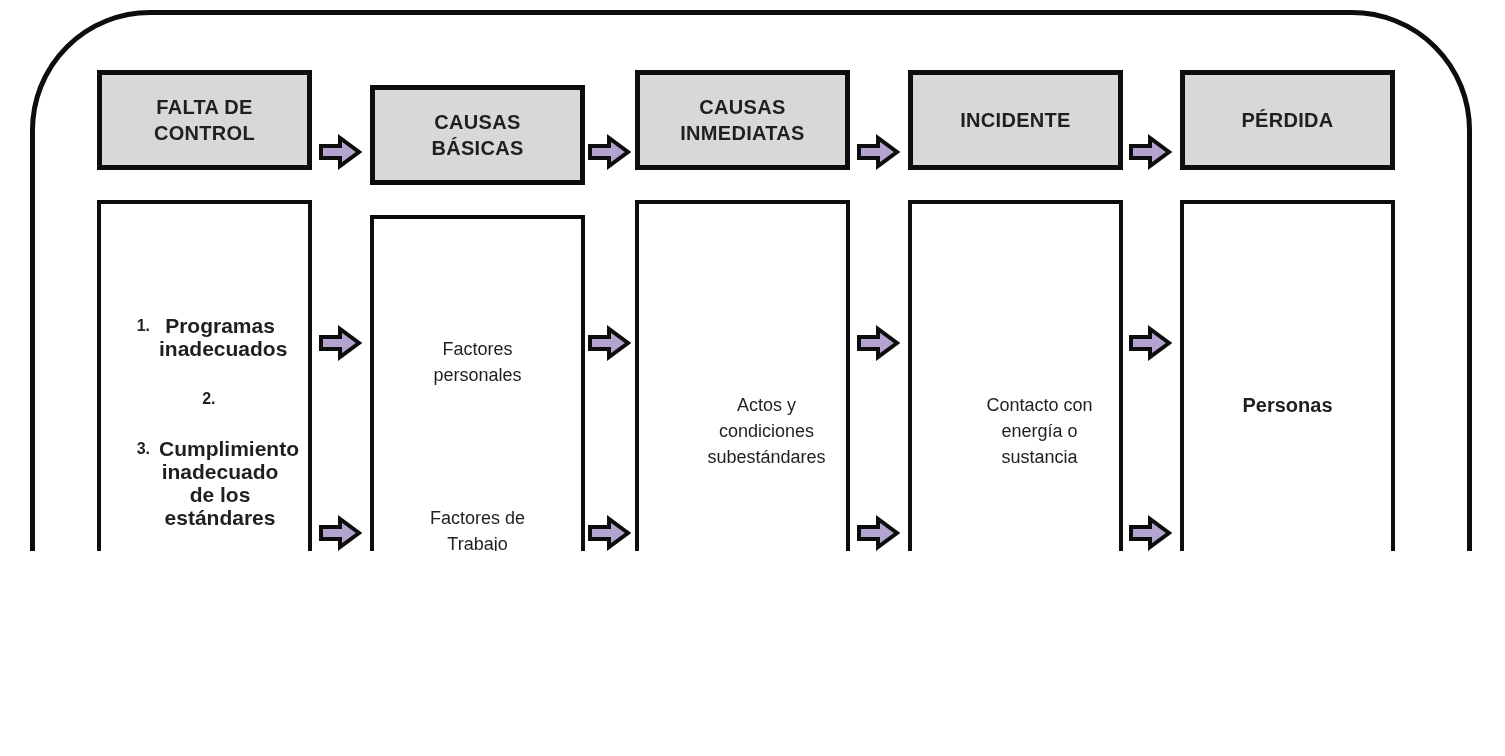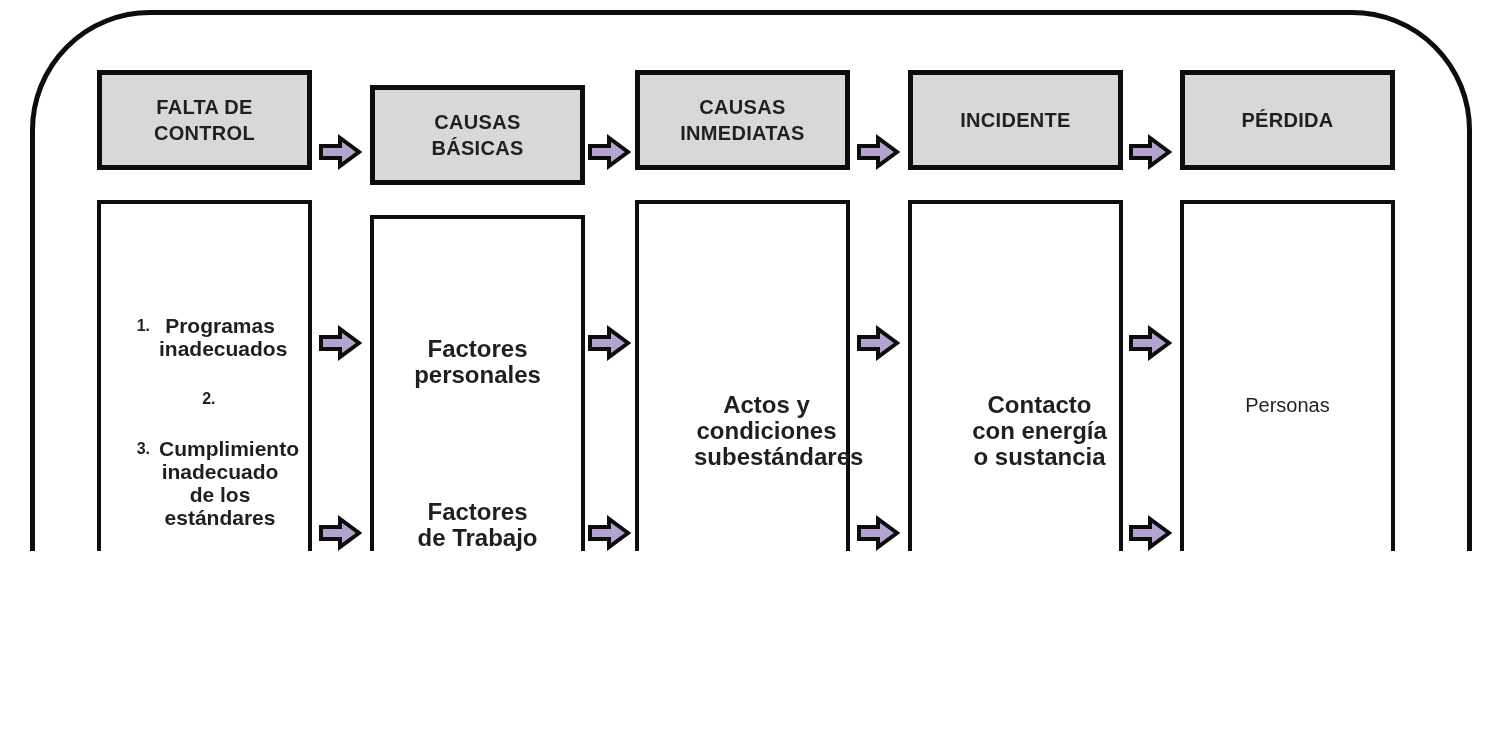--- a/index.html
+++ b/index.html
@@ -61,27 +61,27 @@
   .list-item{display:flex;gap:9px;justify-content:center;}
   .list-marker{
     font-weight:bold;font-size:16px;line-height:23px;width:22px;text-align:right;flex:none;
   }
   .list-text{
     font-weight:bold;font-size:21px;line-height:23px;text-align:center;max-width:122px;
   }
   .blabel{
     position:absolute;left:0;right:0;
     display:flex;justify-content:center;
-    text-align:center;font-weight:bold;font-size:24px;line-height:26px;
+    text-align:center;font-weight:normal;font-size:18px;line-height:26px;
   }
   .blabel > span{display:block;max-width:145px;}
   .lab-narrow > span{max-width:132px;}
-  .pos-upper{top:117px;} .pos-lower{top:280px;align-items:center;} .pos-mid{top:188px;padding-left:48px;}
+  .pos-upper{top:117px;} .pos-lower{top:286px;align-items:center;} .pos-mid{top:188px;padding-left:48px;}
   .lines{position:absolute;left:0;right:0;top:188px;text-align:center;}
-  .lines div{font-weight:normal;font-size:20px;line-height:27px;}
+  .lines div{font-weight:bold;font-size:20px;line-height:27px;}
 </style>
 </head>
 <body>
 
 <div class="stage">
   <div class="frame"></div>
 
   <div class="hbox c1">
     <span>FALTA DE CONTROL</span>
   </div>

